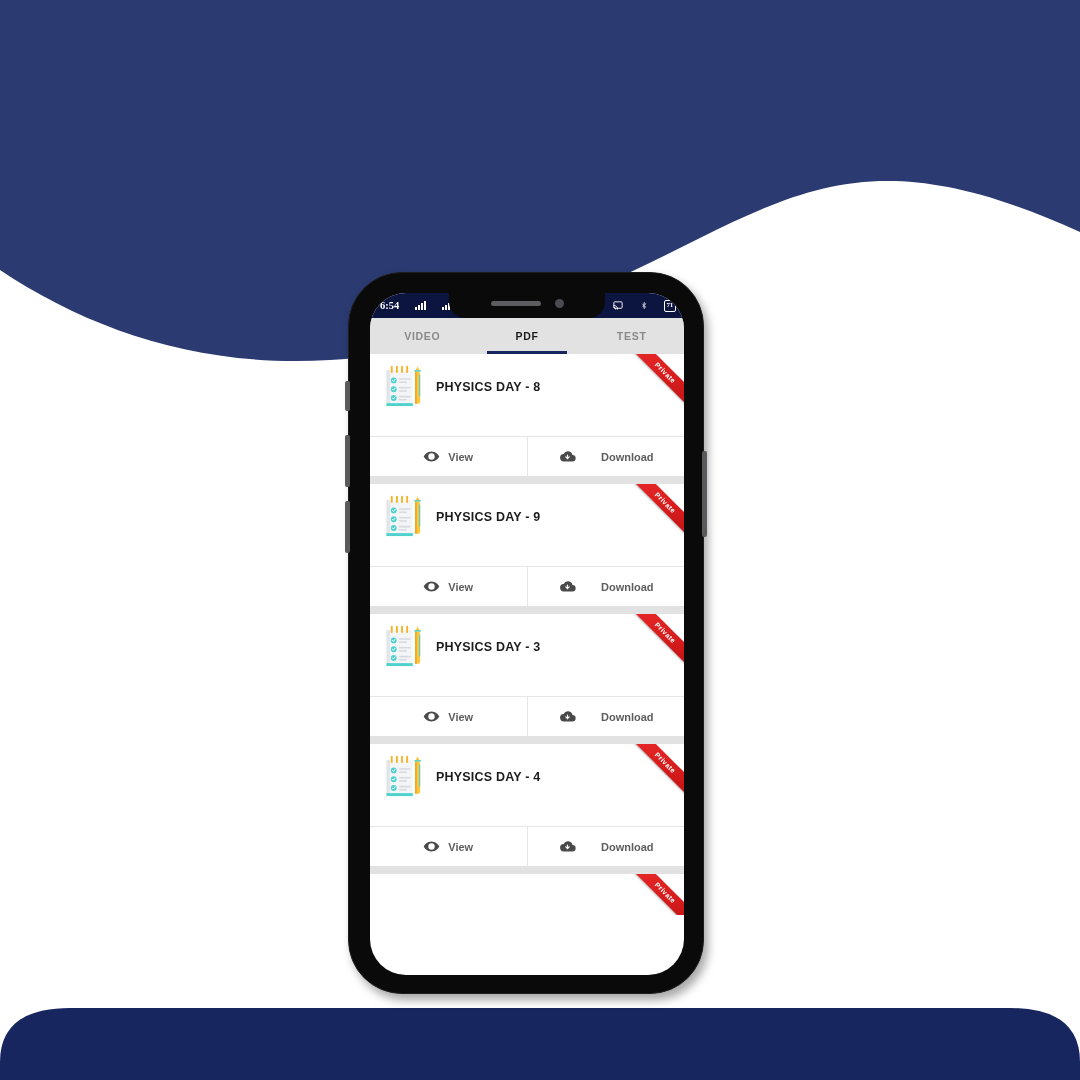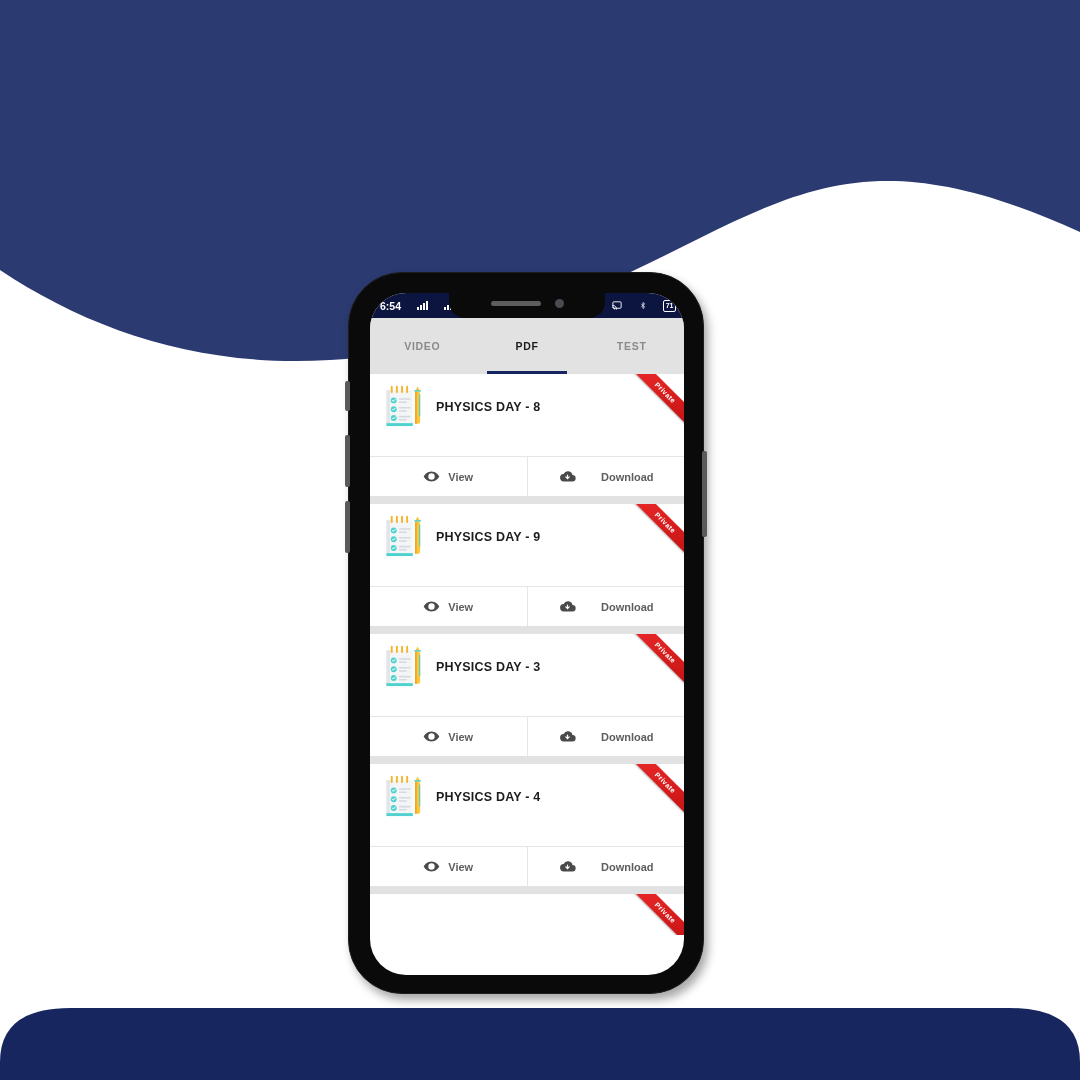--- a/index.html
+++ b/index.html
@@ -106,20 +106,21 @@
     justify-content: space-between;
     padding: 0 8px;
     font-size: 10.5px;
     font-weight: bold;
     z-index: 30;
   }
   .status-left, .status-right {
     display: flex;
     align-items: center;
     gap: 16px;
+    font-family: Liberation Serif, serif;
   }
   .status-left { padding-left: 2px; }
 
   .bars { display: flex; align-items: flex-end; gap: 1px; height: 9px; }
   .bars i { display:block; width: 2px; background: #fff; }
   .bars i:nth-child(1){ height: 3px; }
   .bars i:nth-child(2){ height: 5px; }
   .bars i:nth-child(3){ height: 7px; }
   .bars i:nth-child(4){ height: 9px; }
 
@@ -159,21 +160,21 @@
     align-items: center;
     justify-content: center;
     flex: 0 0 auto;
   }
   #hamburger { display: flex; flex-direction: column; gap: 4px; width: 26px; }
   #hamburger span { display:block; height: 4px; background:#fff; border-radius:1px; }
 
   
   #tabs {
     display: flex;
-    height: 56px;
+    height: 36px;
     background: #e2e2e2;
     position: relative;
   }
   .tab {
     flex: 1;
     display: flex;
     align-items: center;
     justify-content: center;
     font-size: 10.5px;
     font-weight: bold;

